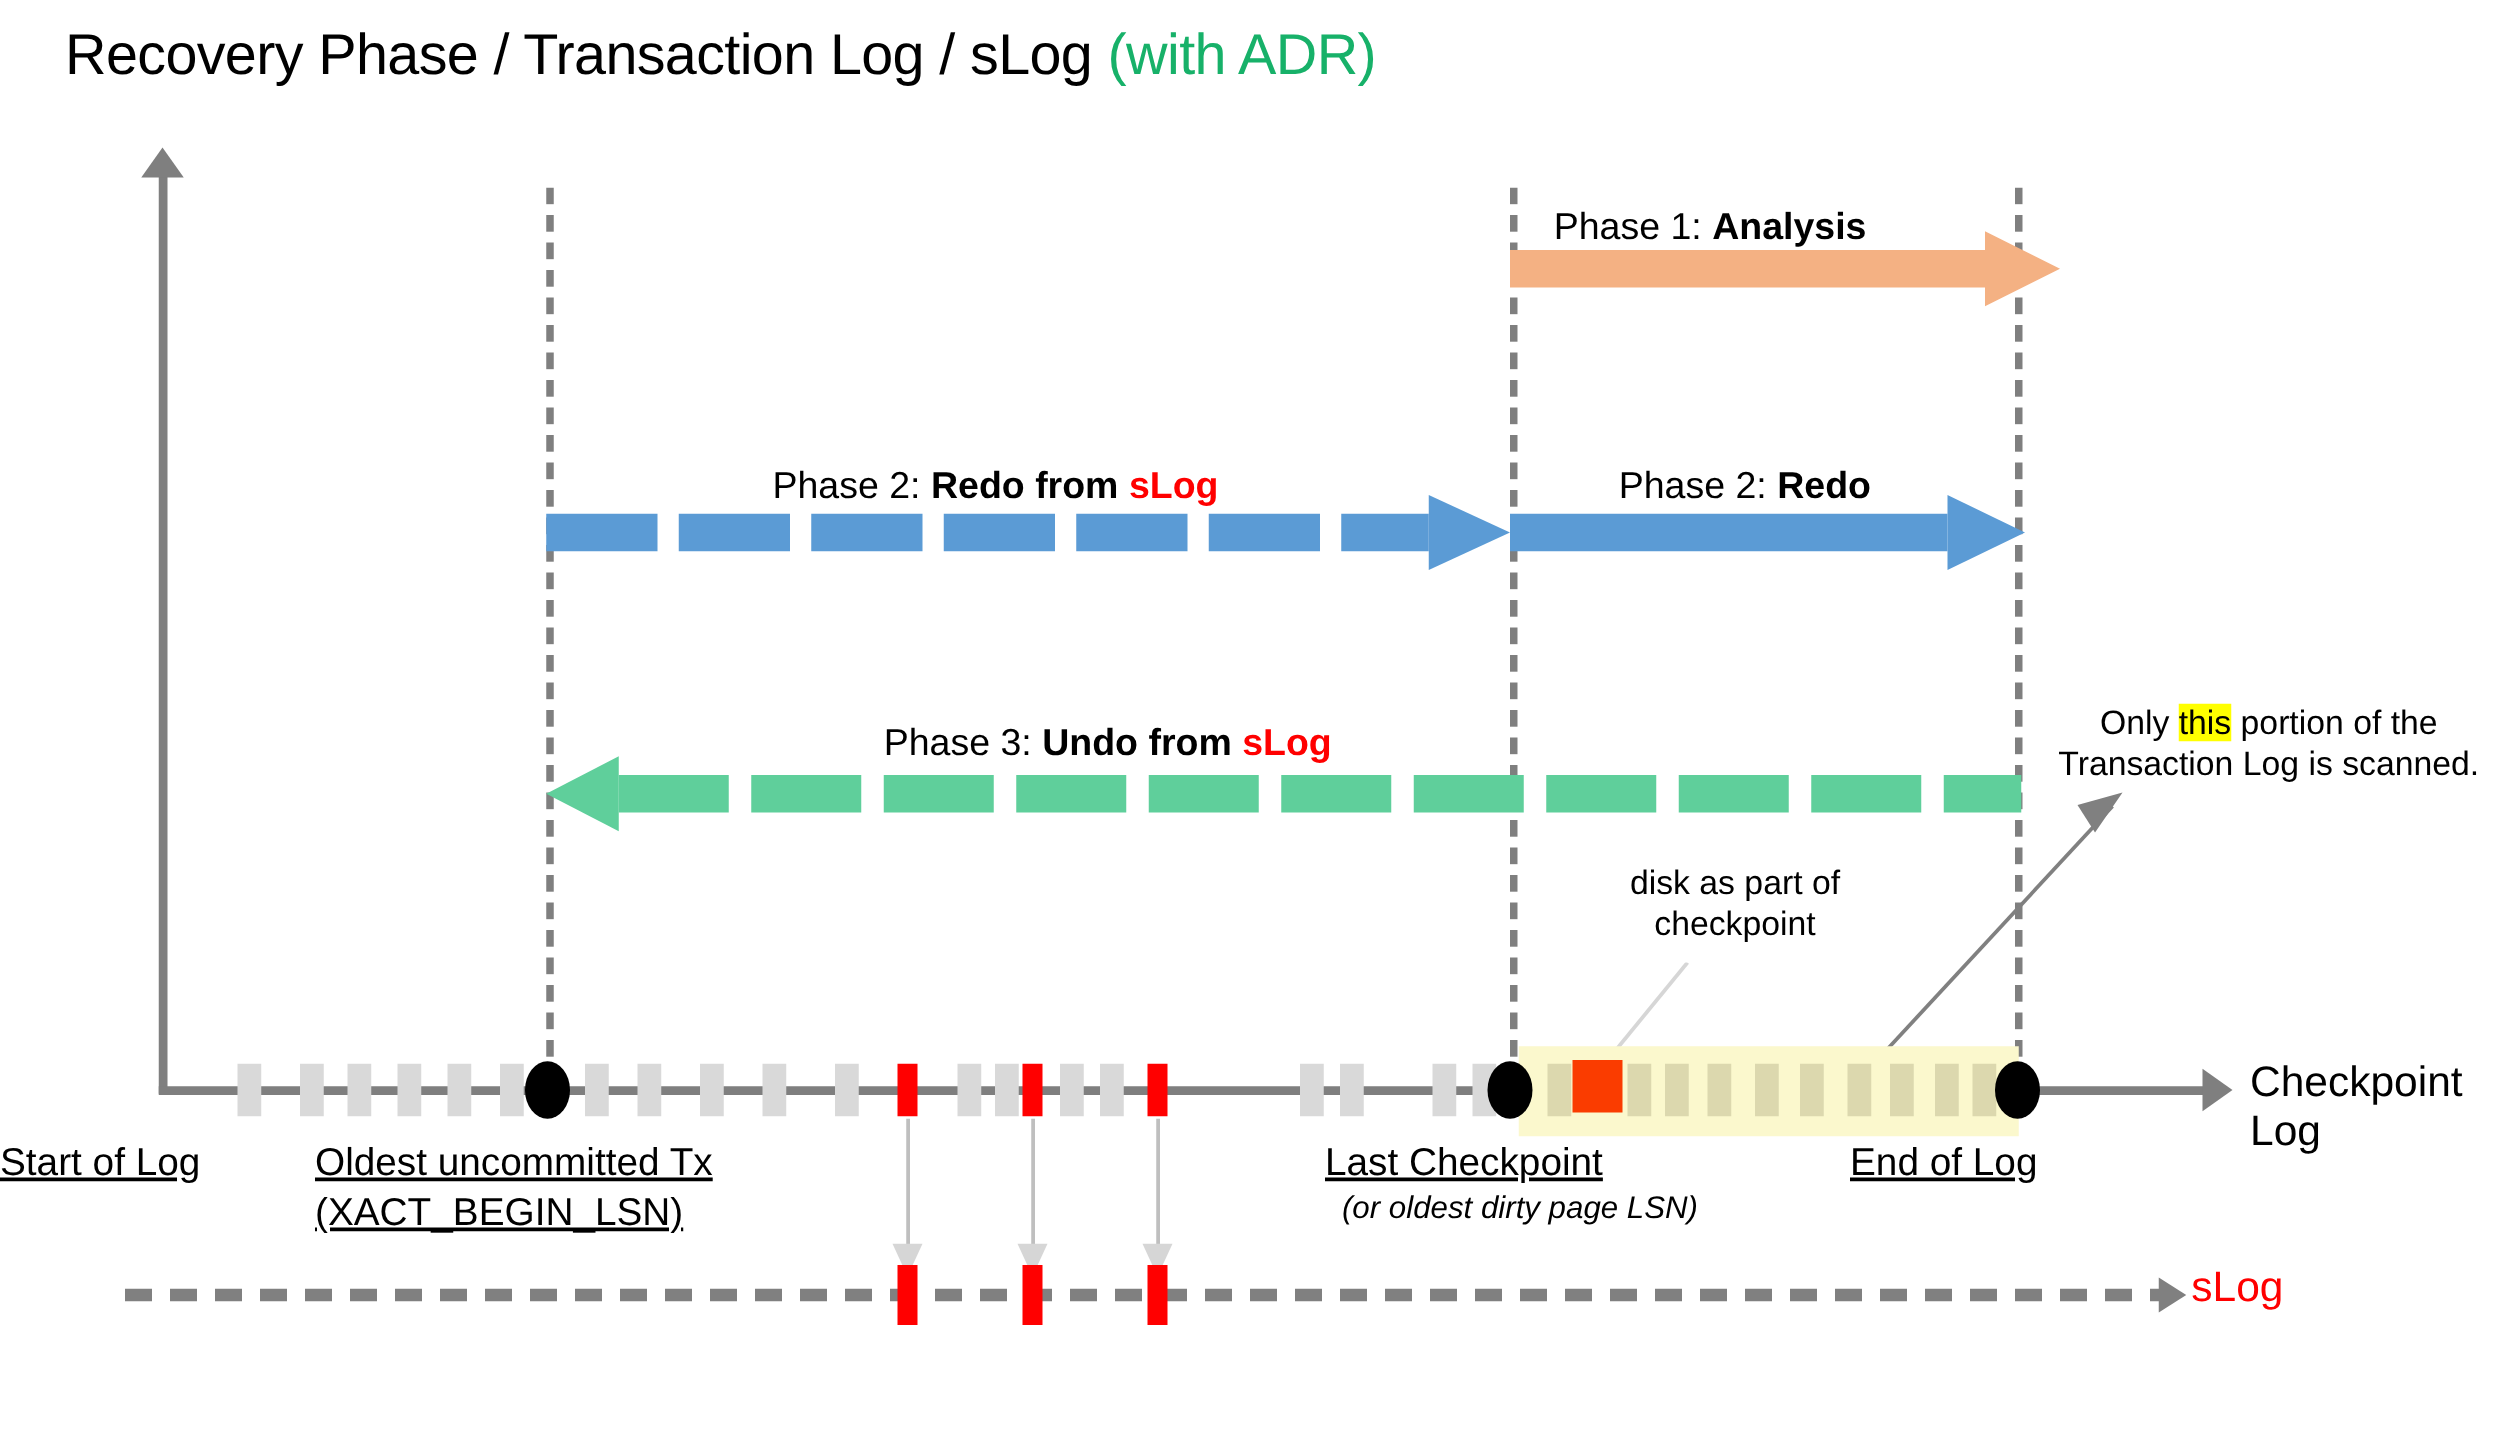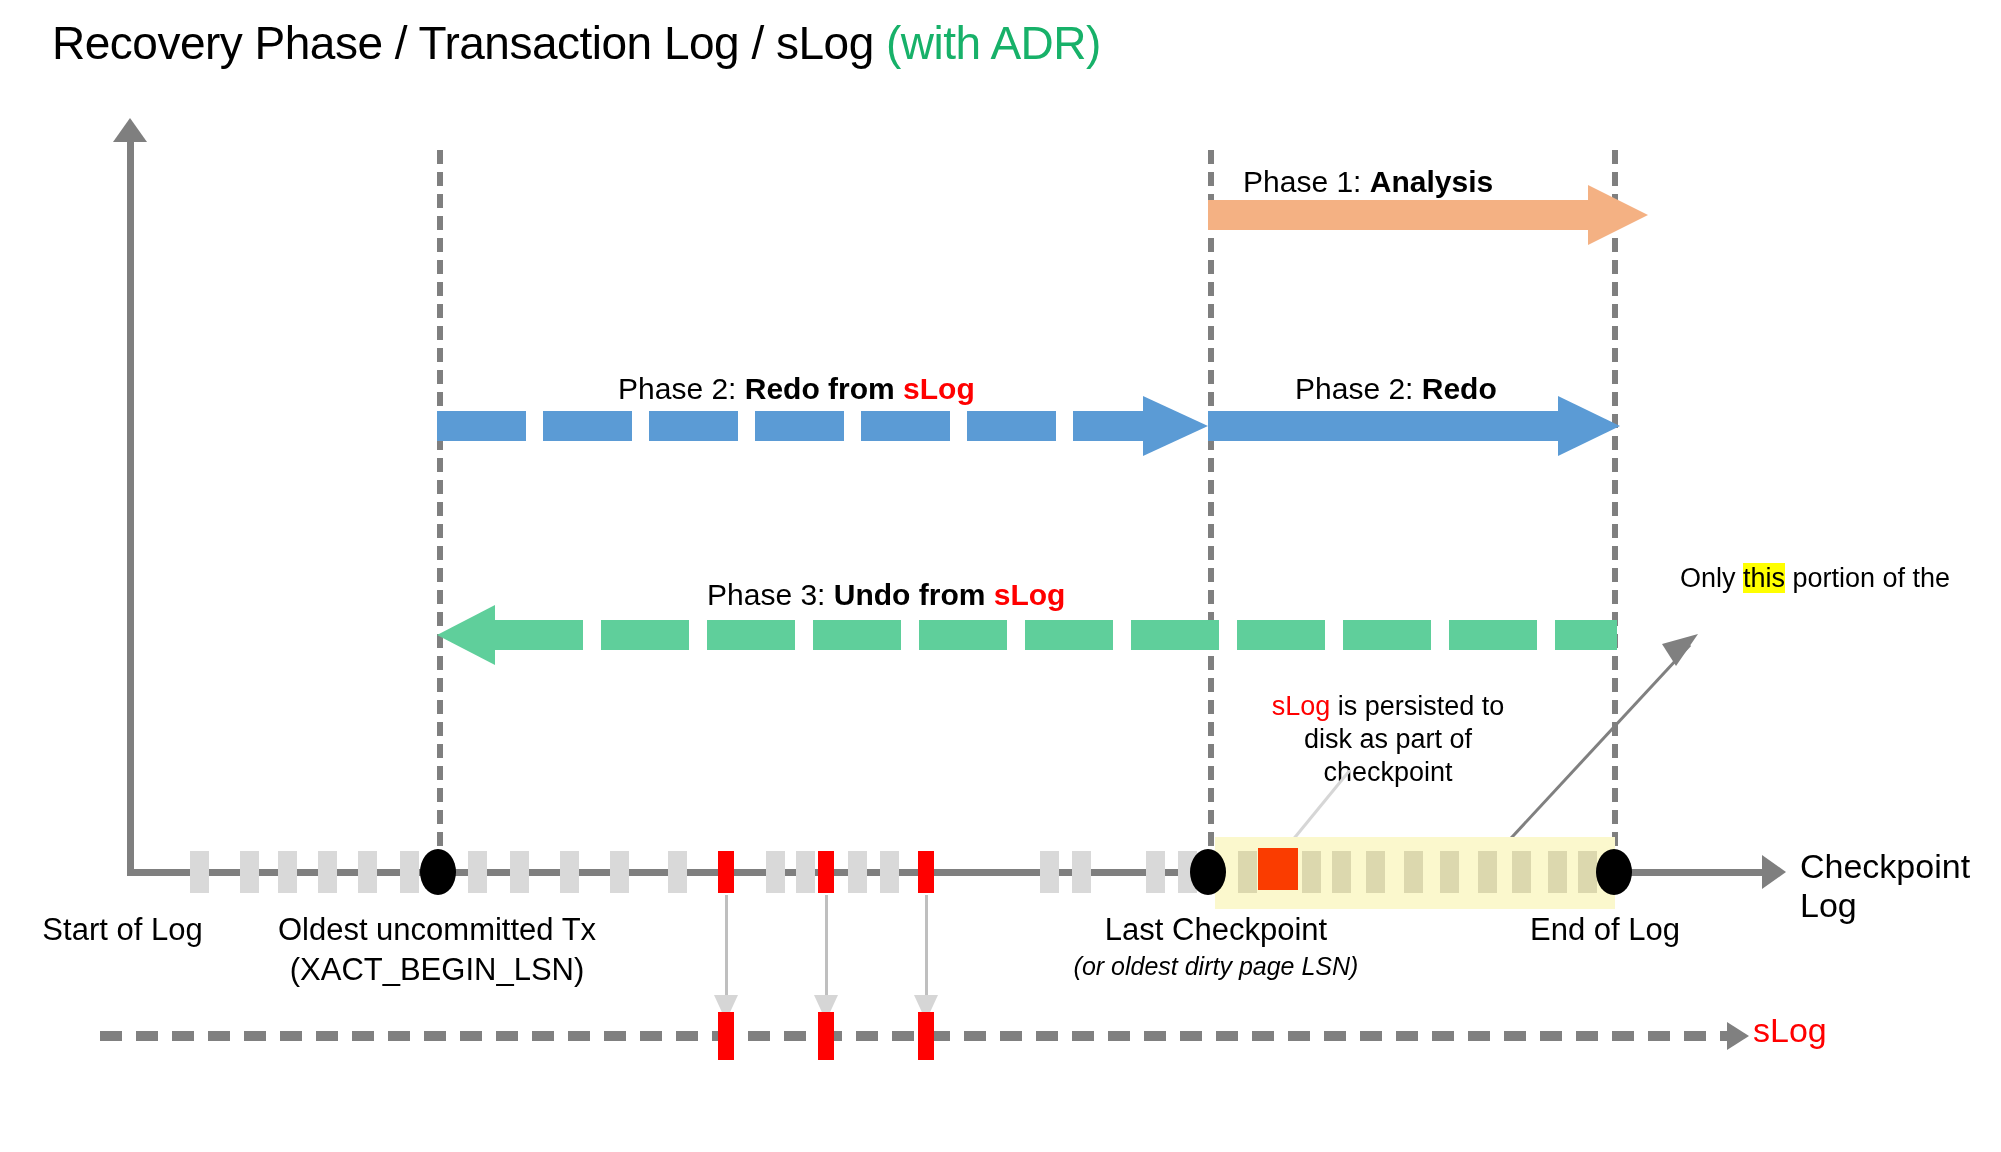--- a/index.html
+++ b/index.html
@@ -37,21 +37,21 @@
   
   .rec{position:absolute;width:19px;height:42px;background:#d9d9d9;top:851px;}
   .rec.red{background:#ff0000;width:16px;}
   .rec.dim{background:#dcd8ae;}
   .bigdot{position:absolute;width:36px;height:46px;border-radius:50%;
      background:#000000;top:849px;}
   #scanband{left:1215px;top:837px;width:400px;height:72px;background:#fbf8cd;}
   #ckpt-red{left:1258px;top:848px;width:40px;height:42px;background:#fa3c00;}
 
   
-  .tl-label{position:absolute;font-size:31px;text-align:center;white-space:nowrap;}
+  .tl-label{position:absolute;font-size:31px;white-space:nowrap;text-decoration:underline;}
   .tl-sub{position:absolute;font-size:25px;font-style:italic;text-align:center;}
 
   
   .callout{position:absolute;font-size:27px;line-height:1.22;text-align:center;}
   .callout .red{color:#ff0000;}
   .hl{background:#ffff00;}
 
   
   #slog-axis{left:100px;top:1031px;width:1630px;height:10px;
      background-image:linear-gradient(to right,#808080 60%,rgba(255,255,255,0) 0%);
@@ -124,31 +124,31 @@
   <div class="dash-seg" style="left:919px;top:620px;width:88px;background:#5fcf9b;"></div>
   <div class="dash-seg" style="left:1025px;top:620px;width:88px;background:#5fcf9b;"></div>
   <div class="dash-seg" style="left:1131px;top:620px;width:88px;background:#5fcf9b;"></div>
   <div class="dash-seg" style="left:1237px;top:620px;width:88px;background:#5fcf9b;"></div>
   <div class="dash-seg" style="left:1343px;top:620px;width:88px;background:#5fcf9b;"></div>
   <div class="dash-seg" style="left:1449px;top:620px;width:88px;background:#5fcf9b;"></div>
   <div class="dash-seg" style="left:1555px;top:620px;width:62px;background:#5fcf9b;"></div>
 </div>
 
 <div class="callout" style="left:1243px;top:690px;width:290px;">
-  <div><span class="red">sLog</span><span> is persisted to</span></div>
   <div>disk as part of</div>
   <div>checkpoint</div>
 </div>
 <svg class="leader" style="left:1240px;top:770px;width:120px;height:105px;">
   <line x1="110" y1="0" x2="38" y2="88" stroke="#d6d6d6" stroke-width="3"></line>
   <polygon points="30,100 46,74 54,92" fill="#d6d6d6"></polygon>
 </svg>
 
 <div class="callout" style="left:1640px;top:562px;width:350px;">
   <div><span>Only </span><span class="hl">this</span><span> portion of the</span></div>
+  <div>Transaction Log is scanned.</div>
 </div>
 <svg class="leader" style="left:1490px;top:620px;width:220px;height:240px;">
   <line x1="10" y1="230" x2="200" y2="25" stroke="#808080" stroke-width="3"></line>
   <polygon points="208,14 186,46 172,24" fill="#808080"></polygon>
 </svg>
 
 <div id="scanband" class="abs"></div>
 
 <div class="abs">
   <div class="rec" style="left:190px"></div>

